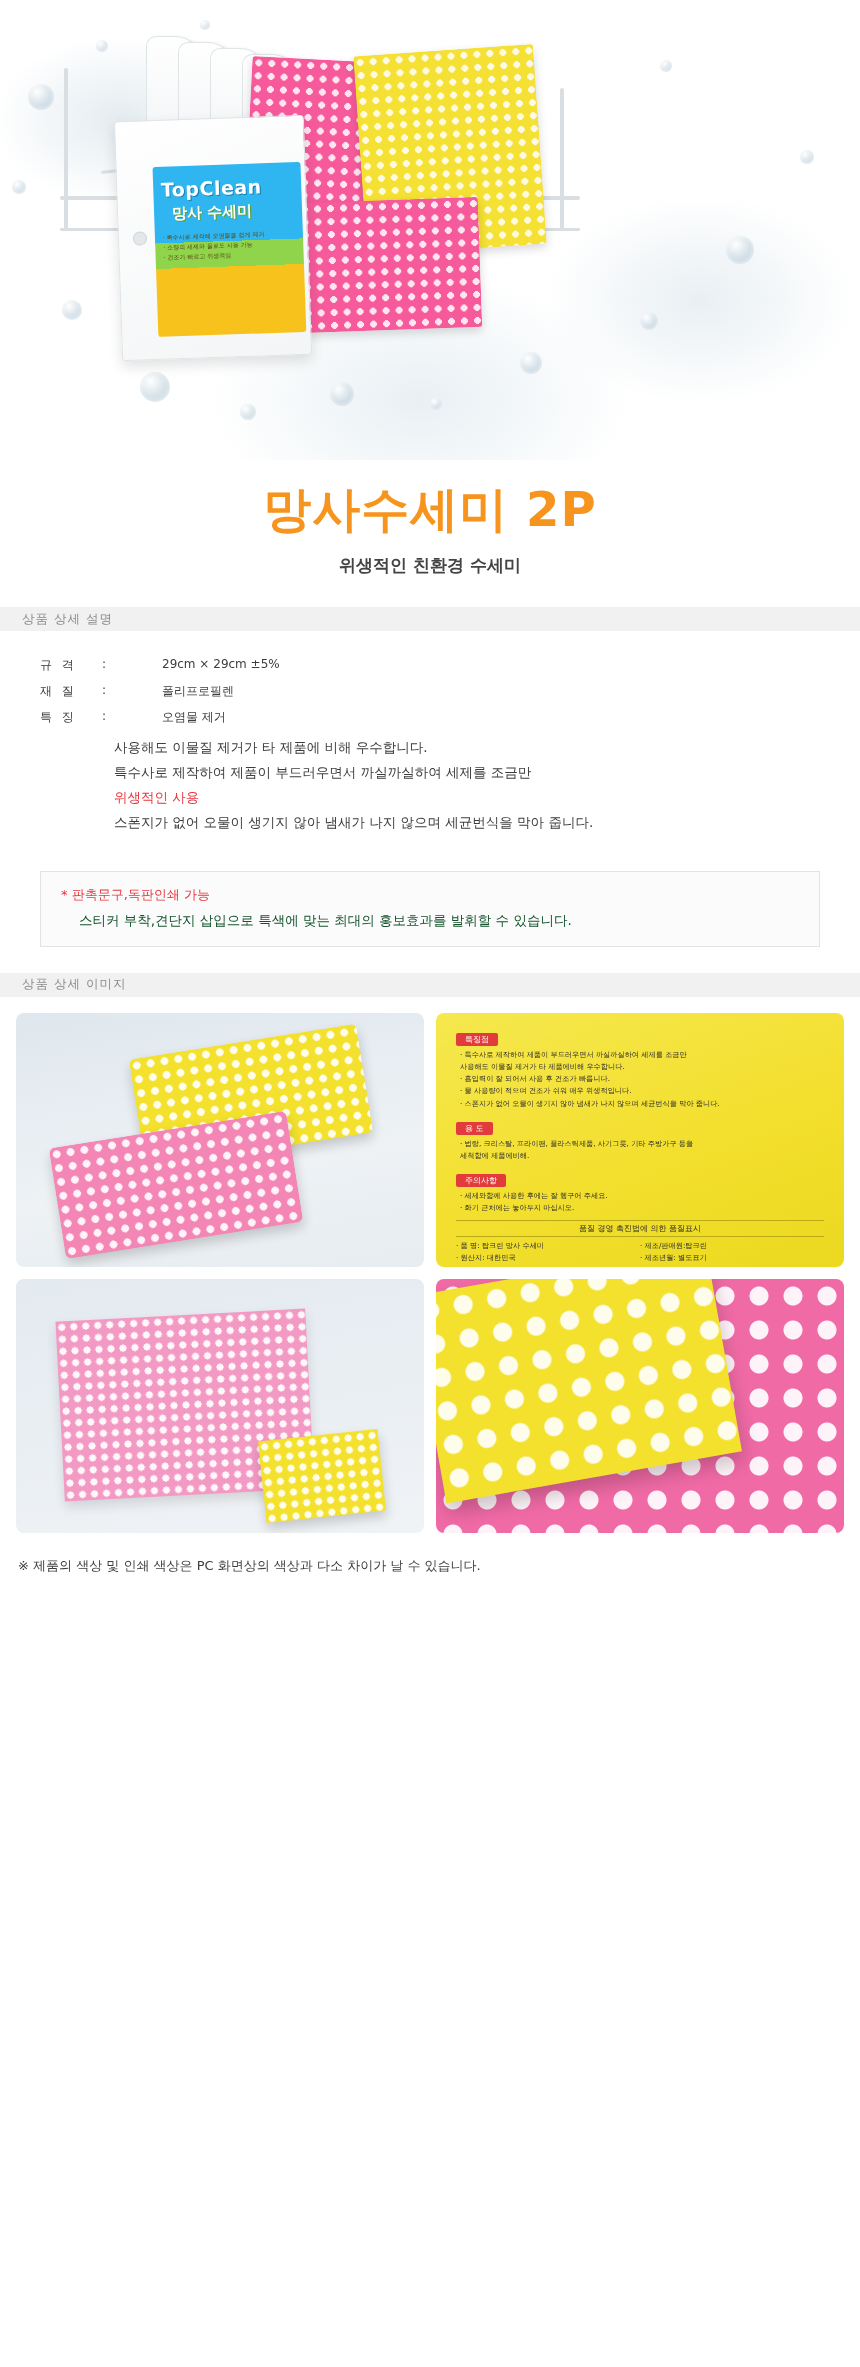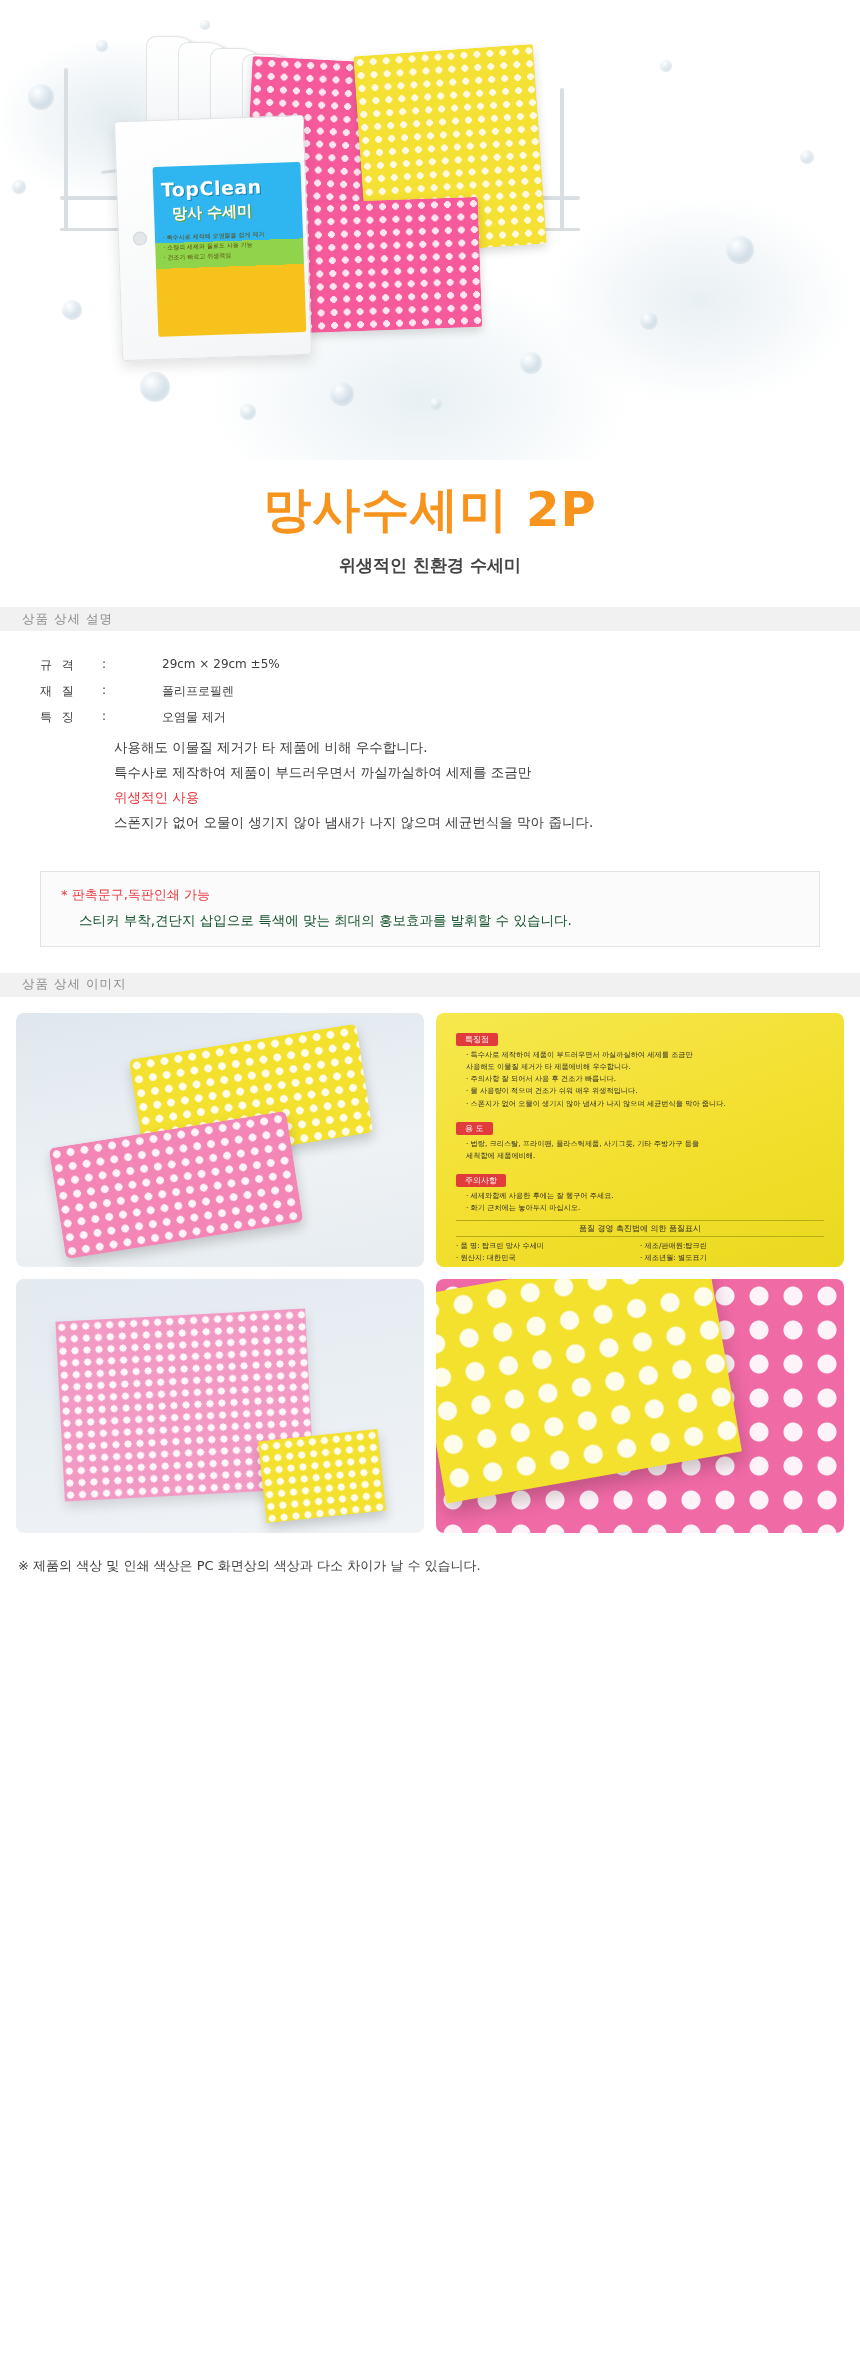--- a/index.html
+++ b/index.html
@@ -165,21 +165,21 @@
   
   .ph2 { background: linear-gradient(160deg,#f6e84e,#f3df2e 55%,#ead91f); }
   .ph2 .sheet {
     position:absolute; left:10px; top:8px; right:10px; bottom:8px;
     padding:6px 10px; color:#2b2b2b;
   }
   .ph2 .tag {
     display:inline-block; background:#e23b3b; color:#fff; font-size:8px;
     padding:1px 9px; border-radius:2px; margin-bottom:3px;
   }
-  .ph2 p { margin:0 0 1px 10px; font-size:7.2px; line-height:1.55; }
+  .ph2 p { margin:0 0 1px 4px; font-size:7.2px; line-height:1.55; }
   .ph2 .blk { margin-bottom:7px; }
   .ph2 .qbar {
     border-top:1px solid #b9ab16; border-bottom:1px solid #b9ab16;
     text-align:center; font-size:8px; padding:2px 0; margin:4px 0 3px;
   }
   .ph2 .qrow { display:flex; font-size:7.2px; line-height:1.6; }
   .ph2 .qrow span { flex:1; }
   
   .ph3 { background: linear-gradient(170deg,#e3eaf0,#f0f3f6); }
   .ph3 .big {
@@ -323,21 +323,21 @@
       <div class="pad yellow"></div>
       <div class="pad pink"></div>
     </div>
 
     <div class="cell ph2">
       <div class="sheet">
         <div class="blk">
           <div class="tag">특징점</div>
           <p>· 특수사로 제작하여 제품이 부드러우면서 까실까실하여 세제를 조금만</p>
           <p>  사용해도 이물질 제거가 타 제품에비해 우수합니다.</p>
-          <p>· 주의사항 잘 되어서 사용 후 건조가 빠릅니다.</p>
+          <p>· 흡입력이 잘 되어서 사용 후 건조가 빠릅니다.</p>
           <p>· 물 사용량이 적으며 건조가 쉬워 매우 위생적입니다.</p>
           <p>· 스폰지가 없어 오물이 생기지 않아 냄새가 나지 않으며 세균번식을 막아 줍니다.</p>
         </div>
         <div class="blk">
           <div class="tag">용  도</div>
           <p>· 법랑, 크리스탈, 프라이팬, 플라스틱제품, 사기그릇, 기타 주방가구 등을</p>
           <p>  세척함에 제품에비해.</p>
         </div>
         <div class="blk">
           <div class="tag">주의사항</div>

